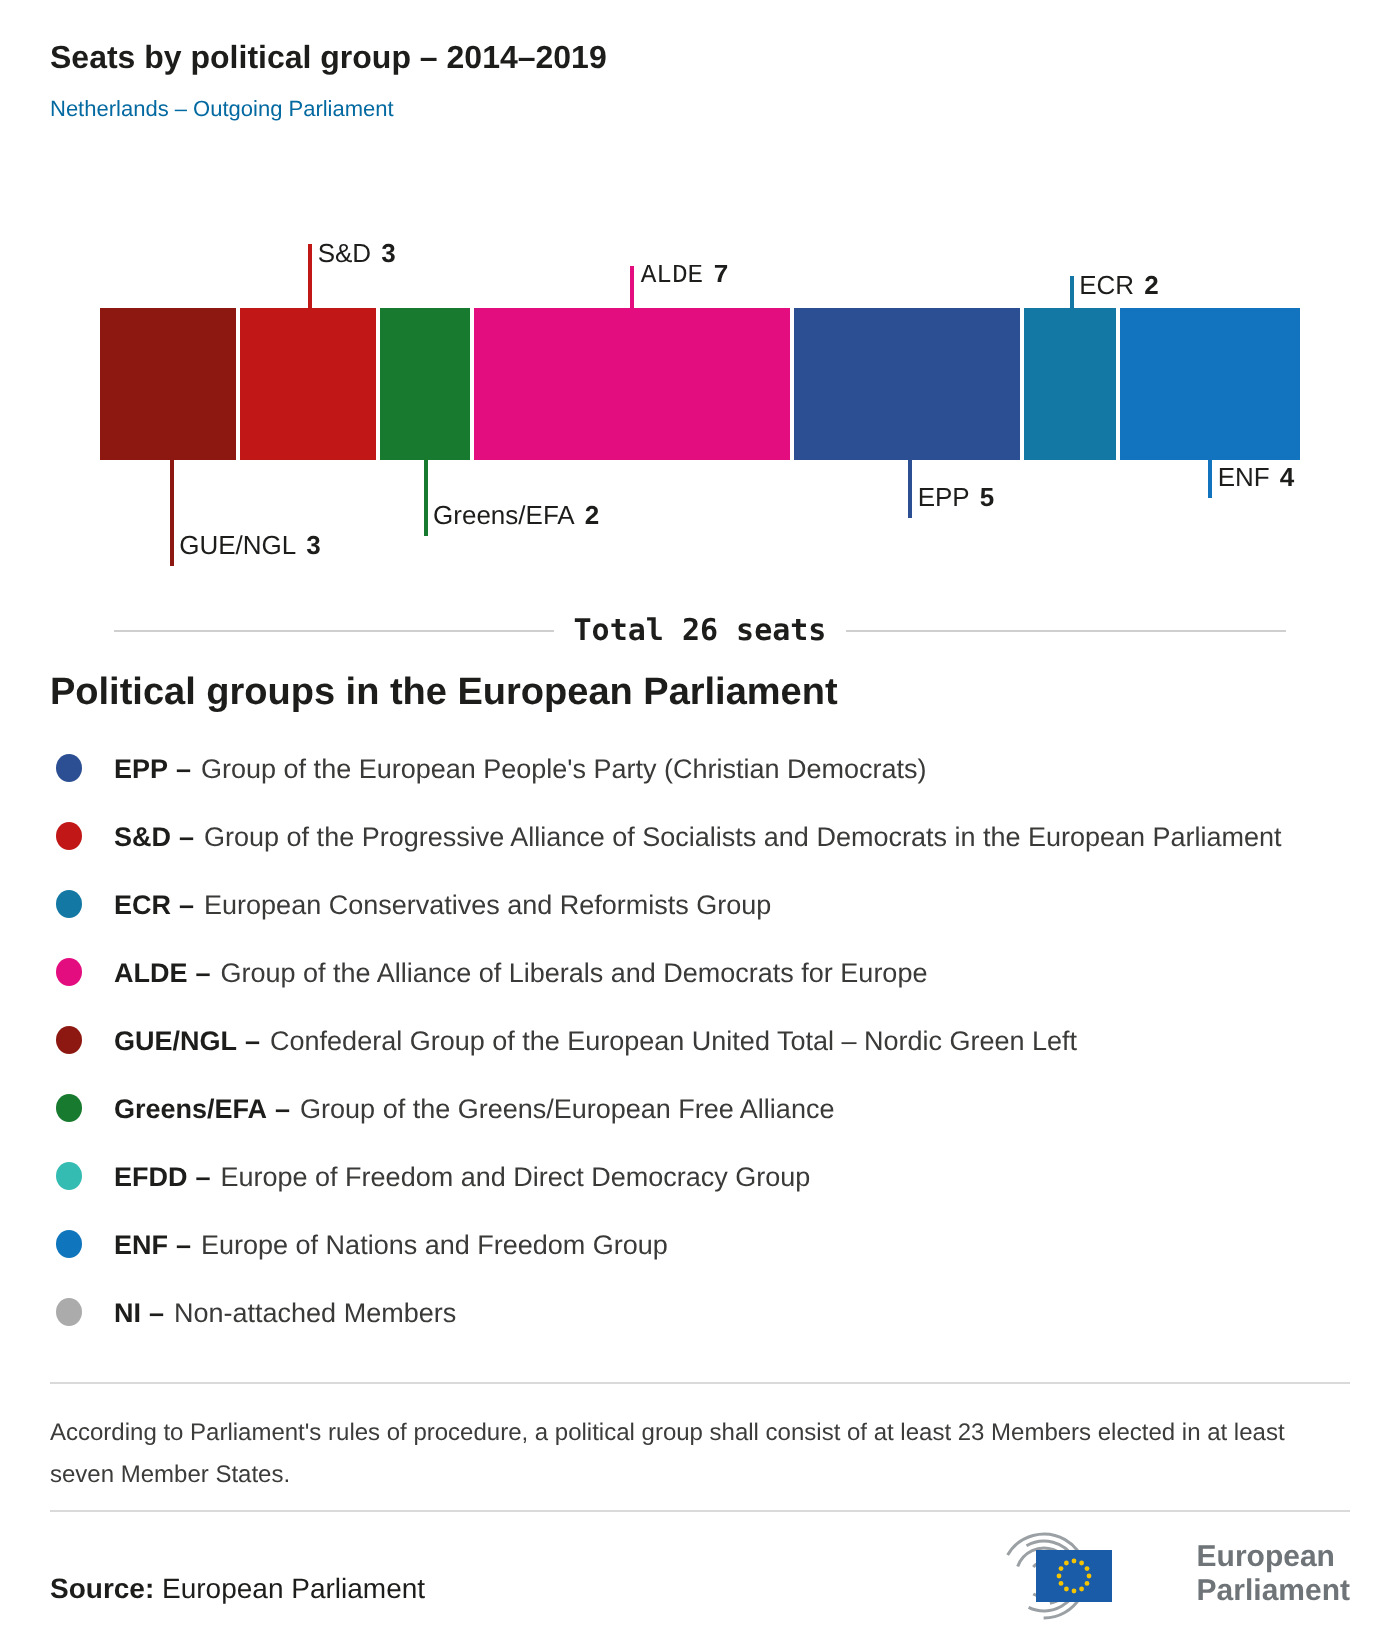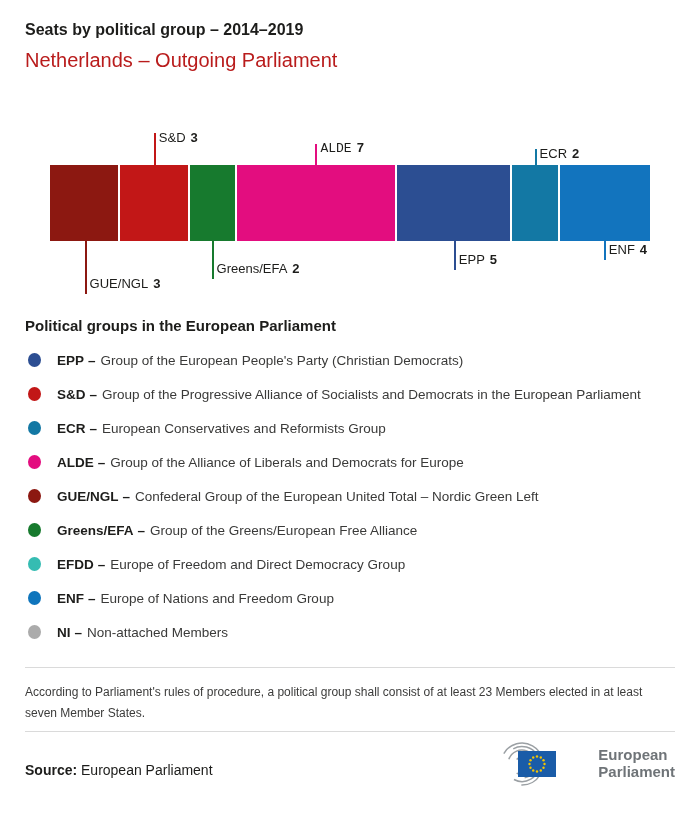--- a/index.html
+++ b/index.html
@@ -8,40 +8,40 @@
     width:700px;height:818px;
     box-sizing:border-box;
     padding:0 25px;
     overflow:hidden;
     background:#fff;
     font-family:"Liberation Sans",sans-serif;
     color:#1d1d1b;
   }
   
   .title{margin:0;padding-top:21px;font-size:16px;font-weight:700;color:#1d1d1b;}
-  .subtitle{margin:10px 0 0 0;font-size:20px;font-weight:400;color:#b91c1c;}
+  .subtitle{margin:10px 0 0 0;font-size:11px;font-weight:400;color:#0369a1;}
 
   
   .chart{margin:39px 25px 0 25px;}
   .zone-top{height:54px;}
   .bar-row{position:relative;display:flex;gap:2px;height:76px;}
   .segment{height:100%;}
   .tick{position:absolute;width:2px;}
   .callout{position:absolute;font-size:13px;white-space:nowrap;color:#1d1d1b;line-height:14px;}
   .callout .grp{margin-right:5px;font-weight:400;}
   .callout .cnt{font-weight:700;}
   .zone-bottom{height:64px;}
 
   
   .total-row{display:flex;align-items:center;margin:12px 32px 0 32px;height:18px;}
   .total-row .rule{flex:1;height:1px;background:#cfcfcf;}
   .total-label{margin:0 10px;font-family:"DejaVu Sans Mono",monospace;font-weight:700;font-size:15px;color:#1d1d1b;}
 
   
-  .legend-heading{margin:12px 0 0 0;font-size:15px;font-weight:700;color:#1d1d1b;}
+  .legend-heading{margin:12px 0 0 0;font-size:19px;font-weight:700;color:#1d1d1b;}
   .legend-list{margin-top:16px;}
   .legend-item{display:flex;align-items:center;height:20px;margin-bottom:14px;text-align:center;}
   .dot{width:13px;height:14px;border-radius:50%;margin:0 16px 0 3px;flex:0 0 auto;}
   .legend-text{font-size:13.5px;color:#3a3a39;}
   .legend-text .code{font-weight:700;color:#1d1d1b;}
   .legend-text .sep{font-weight:700;color:#1d1d1b;margin:0 5px 0 4px;}
 
   
   .hr{height:1px;background:#dadada;border:none;margin:0;}
   .hr-top{margin-top:25px;}
@@ -82,20 +82,25 @@
         <div class="tick" style="left: 67.3077%; height: 29px; background: rgb(44, 78, 146); top: 100%;"></div>
         <div class="callout" style="left: calc(67.3077% + 5px); top: calc(100% + 12px);"><span class="grp">EPP</span><b class="cnt">5</b></div>
         <div class="tick" style="left: 80.7692%; height: 16px; background: rgb(19, 120, 164); bottom: 100%;"></div>
         <div class="callout" style="left: calc(80.7692% + 5px); bottom: calc(100% + 4px);"><span class="grp">ECR</span><b class="cnt">2</b></div>
         <div class="tick" style="left: 92.3077%; height: 19px; background: rgb(18, 116, 190); top: 100%;"></div>
         <div class="callout" style="left: calc(92.3077% + 5px); top: calc(100% + 2px);"><span class="grp">ENF</span><b class="cnt">4</b></div>
       </div>
     <div class="zone-bottom"></div>
   </div>
 
+  <div class="total-row">
+    <span class="rule"></span>
+    <span class="total-label">Total 26 seats</span>
+    <span class="rule"></span>
+  </div>
 
   <h2 class="legend-heading">Political groups in the European Parliament</h2>
   <div class="legend-list">
       <div class="legend-item">
         <span class="dot" style="background: rgb(44, 78, 146);"></span>
         <span class="legend-text"><span class="code">EPP</span><span class="sep">–</span><span class="desc">Group of the European People's Party (Christian Democrats)</span></span>
       </div>
       <div class="legend-item">
         <span class="dot" style="background: rgb(194, 23, 23);"></span>
         <span class="legend-text"><span class="code">S&amp;D</span><span class="sep">–</span><span class="desc">Group of the Progressive Alliance of Socialists and Democrats in the European Parliament</span></span>

